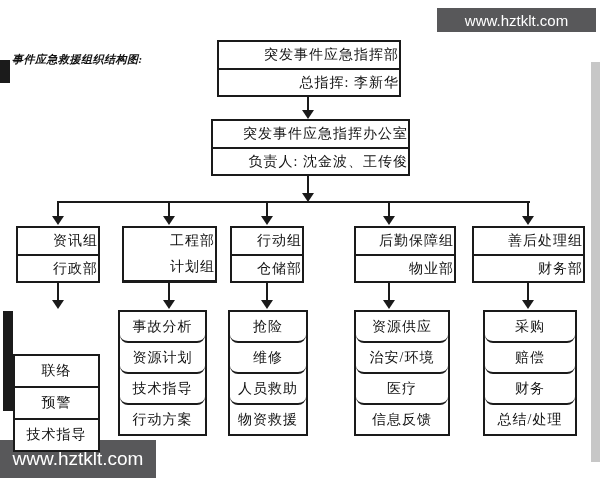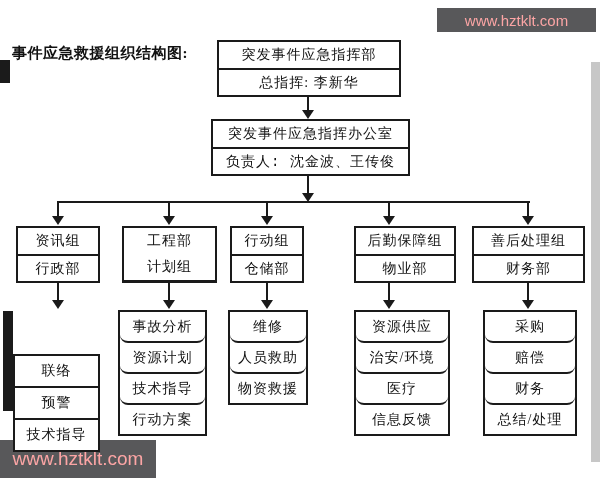--- a/index.html
+++ b/index.html
@@ -2,42 +2,42 @@
 <html><head>
 <meta charset="utf-8">
 <style>
   html,body{margin:0;padding:0;background:#ffffff;}
   #stage{
     position:relative;width:600px;height:480px;background:#ffffff;overflow:hidden;
     font-family:"Liberation Serif","DejaVu Serif",serif;color:#111;
   }
   
   .banner{
-    position:absolute;background:#58585a;color:#fca5a5;
+    position:absolute;background:#58585a;color:#ffffff;
     font-family:"Liberation Sans","DejaVu Sans",sans-serif;
     display:flex;align-items:center;justify-content:center;
   }
   #banner-top{left:437px;top:8px;width:159px;height:24px;font-size:15px;}
   #banner-bottom{left:0;top:440px;width:156px;height:38px;font-size:19px;}
   
   .artifact{position:absolute;background:#1b1b1b;}
   #right-strip{position:absolute;left:591px;top:62px;width:9px;height:400px;background:#c7c7c7;}
   
   #title{
-    position:absolute;left:12px;top:44px;font-size:15px;font-weight:bold;
+    position:absolute;left:12px;top:52px;font-size:11px;font-weight:bold;font-style:italic;
     letter-spacing:0.5px;white-space:nowrap;
   }
   
-  .obox{position:absolute;border:2px solid #1a1a1a;background:#fff;text-align:center;box-sizing:border-box;}
+  .obox{position:absolute;border:2px solid #1a1a1a;background:#fff;text-align:right;box-sizing:border-box;}
   .obox .row{font-size:14px;letter-spacing:1px;white-space:nowrap;overflow:hidden;}
   .obox .row.divided{border-bottom:2px solid #1a1a1a;}
   #hq-box{left:217px;top:40px;width:184px;height:57px;}
   #hq-box .row{height:26px;line-height:26px;}
   #office-box{left:211px;top:119px;width:199px;height:57px;}
-  #office-box .row{height:26px;line-height:26px;font-family:Liberation Mono, monospace;}
+  #office-box .row{height:26px;line-height:26px;}
   .branch-box{top:226px;height:57px;}
   .branch-box .row{height:26px;line-height:26px;}
   #branch-0{left:16px;width:84px;}
   #branch-1{left:122px;width:95px;}
   #branch-2{left:230px;width:74px;}
   #branch-3{left:338px;width:102px;margin-left:16px;}
   #branch-4{left:472px;width:113px;}
   
   .tasks{position:absolute;top:310px;border:2px solid #1a1a1a;background:#fff;text-align:center;box-sizing:border-box;}
   .tasks .trow{font-size:14px;letter-spacing:1px;border-bottom:2px solid #1a1a1a;white-space:nowrap;}
@@ -138,20 +138,21 @@
     <div class="trow">预警</div>
     <div class="trow">技术指导</div>
   </div>
   <div class="tasks r4" id="tasks-1">
     <div class="trow">事故分析</div>
     <div class="trow">资源计划</div>
     <div class="trow">技术指导</div>
     <div class="trow">行动方案</div>
   </div>
   <div class="tasks r4" id="tasks-2">
+    <div class="trow">抢险</div>
     <div class="trow">维修</div>
     <div class="trow">人员救助</div>
     <div class="trow">物资救援</div>
   </div>
   <div class="tasks r4" id="tasks-3">
     <div class="trow">资源供应</div>
     <div class="trow">治安/环境</div>
     <div class="trow">医疗</div>
     <div class="trow">信息反馈</div>
   </div>

